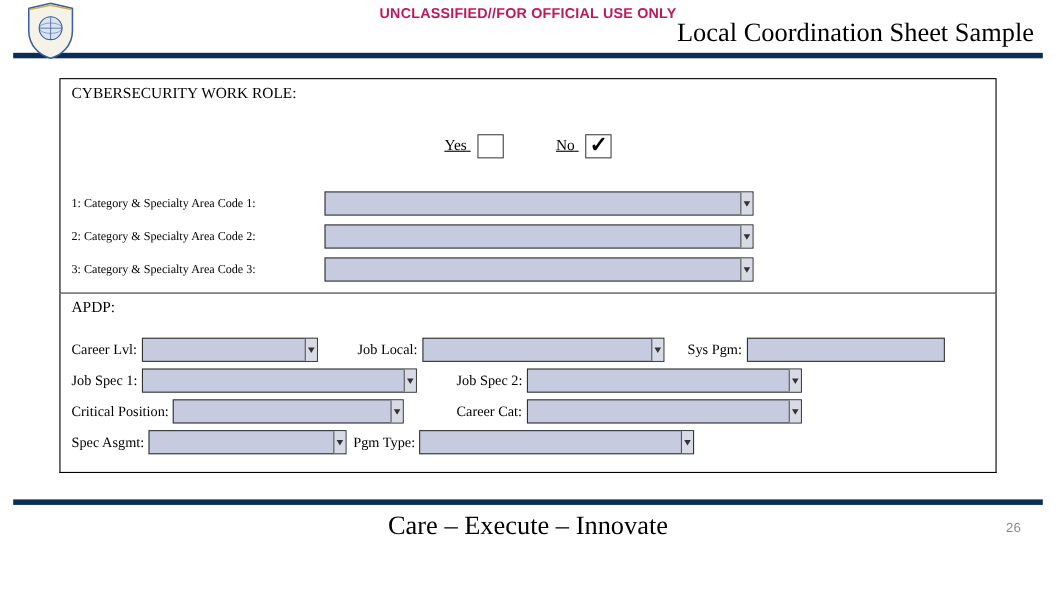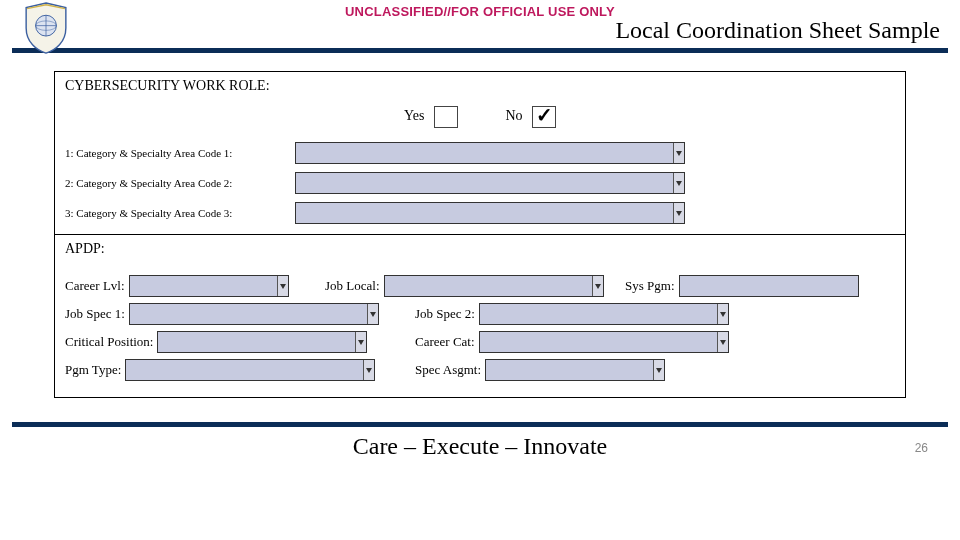--- a/index.html
+++ b/index.html
@@ -61,21 +61,22 @@
   }
   .sec-label.noborder { border-bottom: none; }
   .yesno-row {
     text-align: center;
     padding: 8px 0 10px 0;
     font-family: "Times New Roman", Times, serif;
     font-size: 14px;
   }
   .yesno-row .opt {
     display: inline-block;
-    margin: 0 22px;
+    margin: 16px 22px;
+    text-decoration: underline;
   }
   .chkbox {
     display: inline-block;
     width: 22px;
     height: 20px;
     border: 1px solid #444;
     background: #fff;
     vertical-align: middle;
     margin-left: 6px;
     position: relative;
@@ -258,29 +259,29 @@
             </span>
         </div>
         <div class="fld">
           <span class="flabel">Career Cat:</span>
           <span class="combo" style="width:250px;">
               <span class="arrow"></span>
             </span>
         </div>
       </div>
       <div class="apdp-row">
+        <div class="fld">
+          <span class="flabel">Spec Asgmt:</span>
+          <span class="combo" style="width:180px;">
+              <span class="arrow"></span>
+            </span>
+        </div>
         <div class="fld" style="width:350px;">
           <span class="flabel">Pgm Type:</span>
           <span class="combo" style="width:250px;">
-              <span class="arrow"></span>
-            </span>
-        </div>
-        <div class="fld">
-          <span class="flabel">Spec Asgmt:</span>
-          <span class="combo" style="width:180px;">
               <span class="arrow"></span>
             </span>
         </div>
       </div>
     </div>
   </div>
 </div>
 
 <hr class="hr-bottom">
 <div class="footer">

